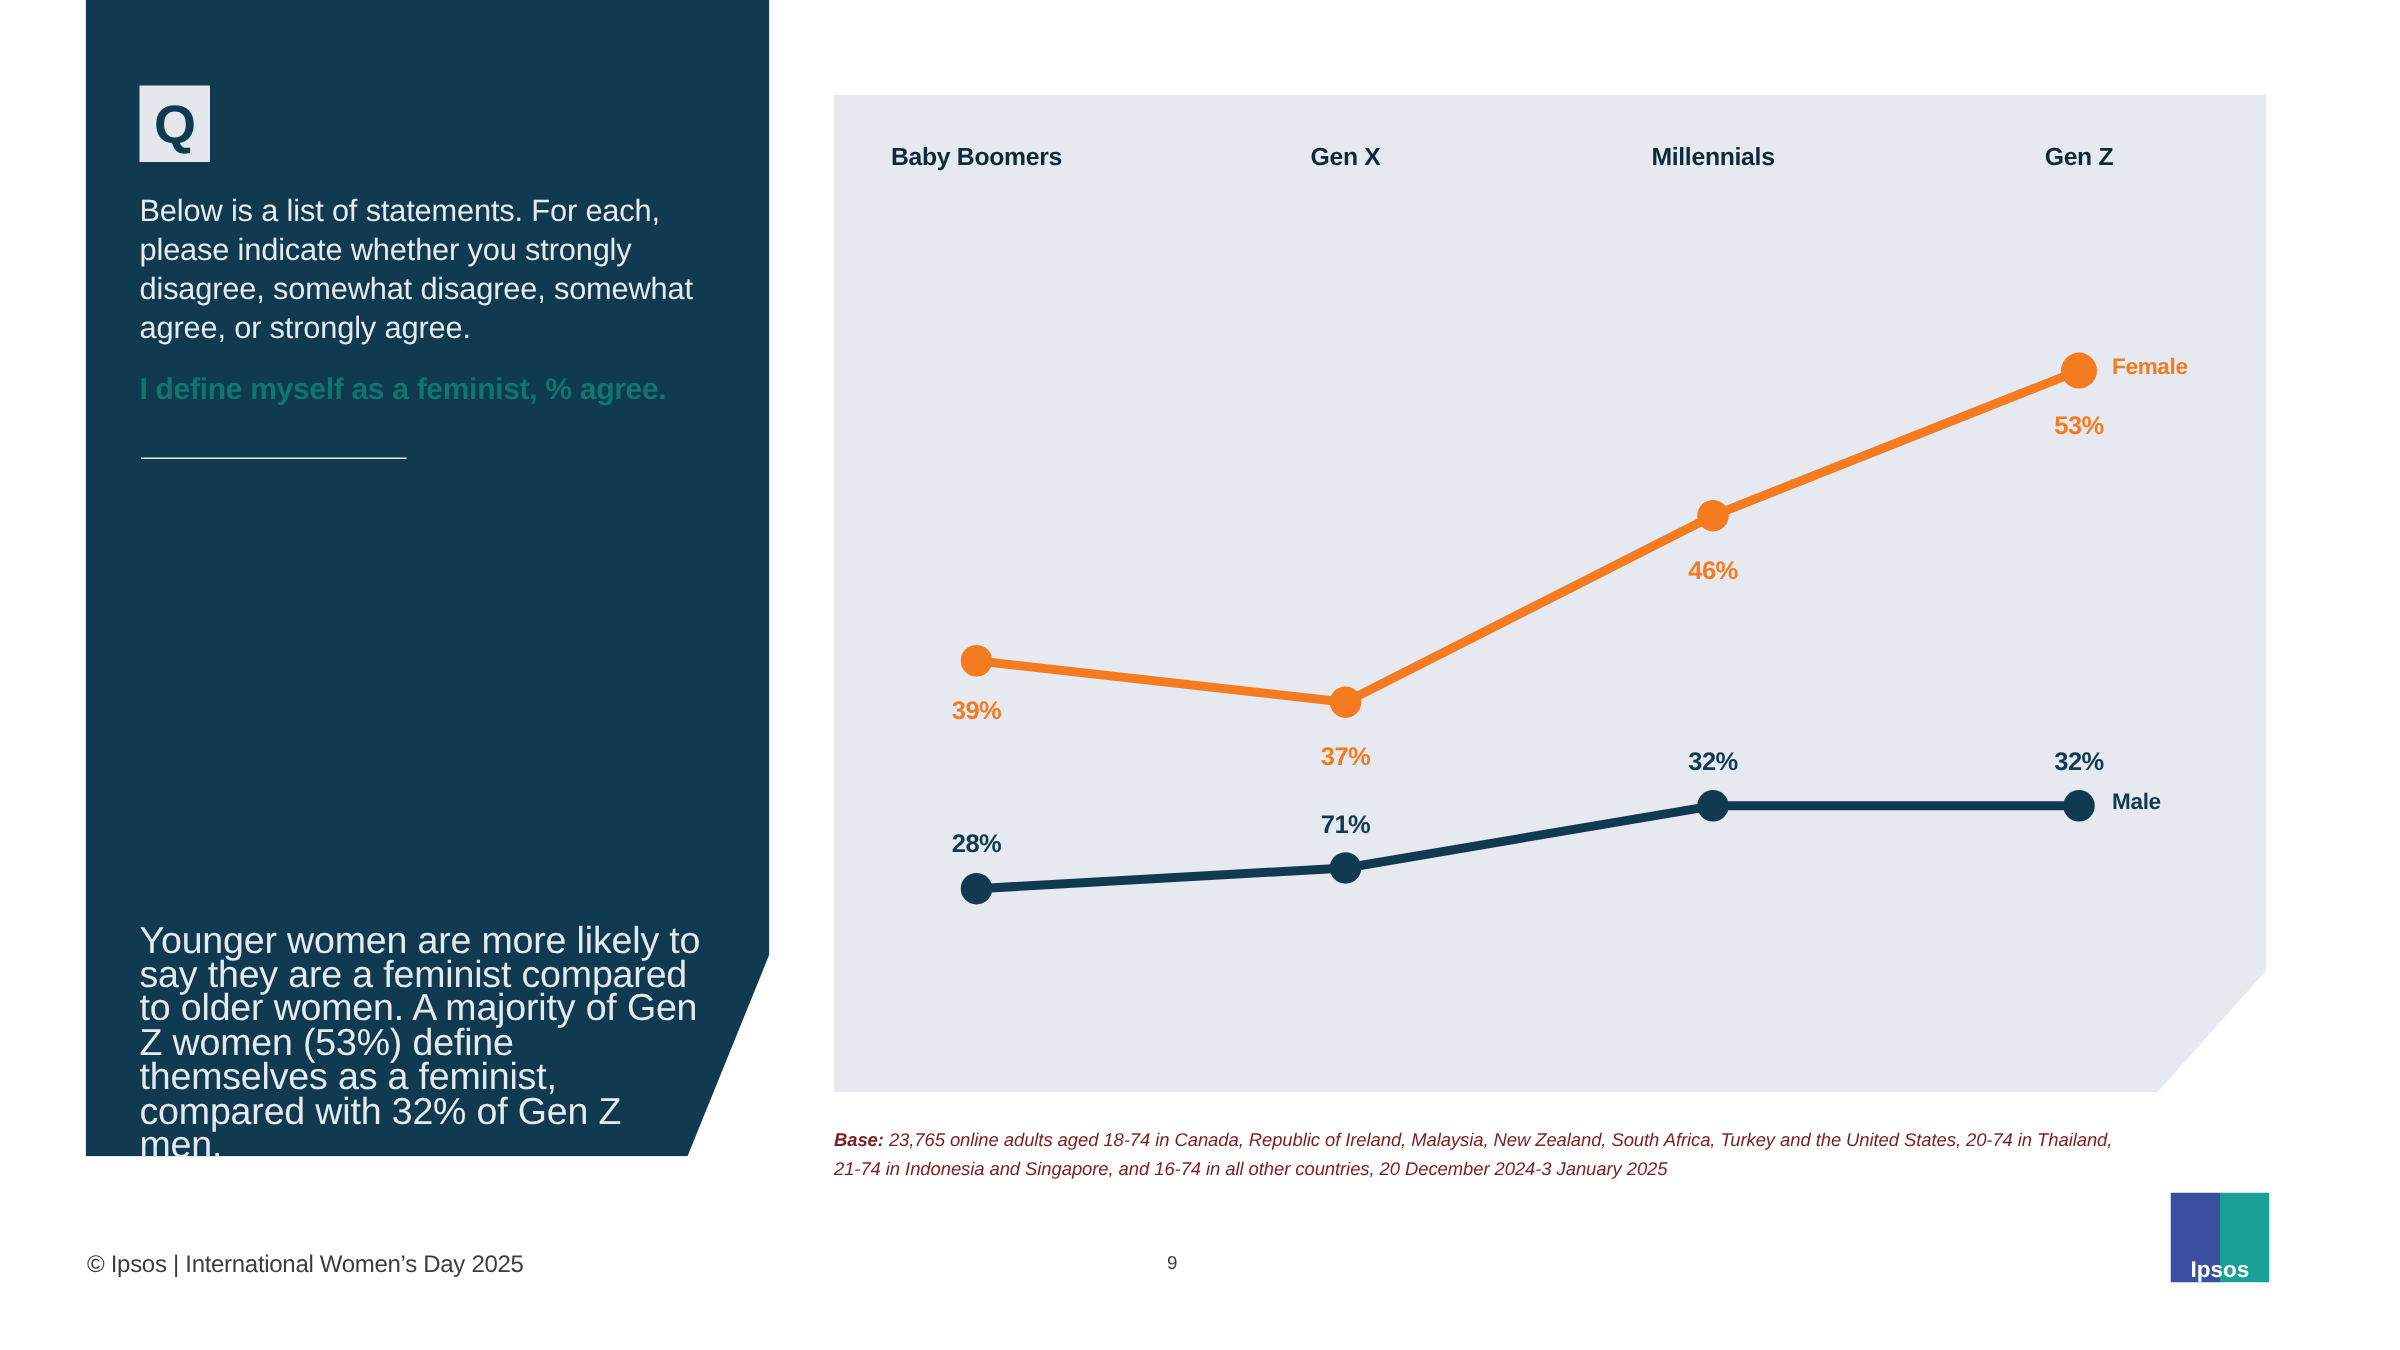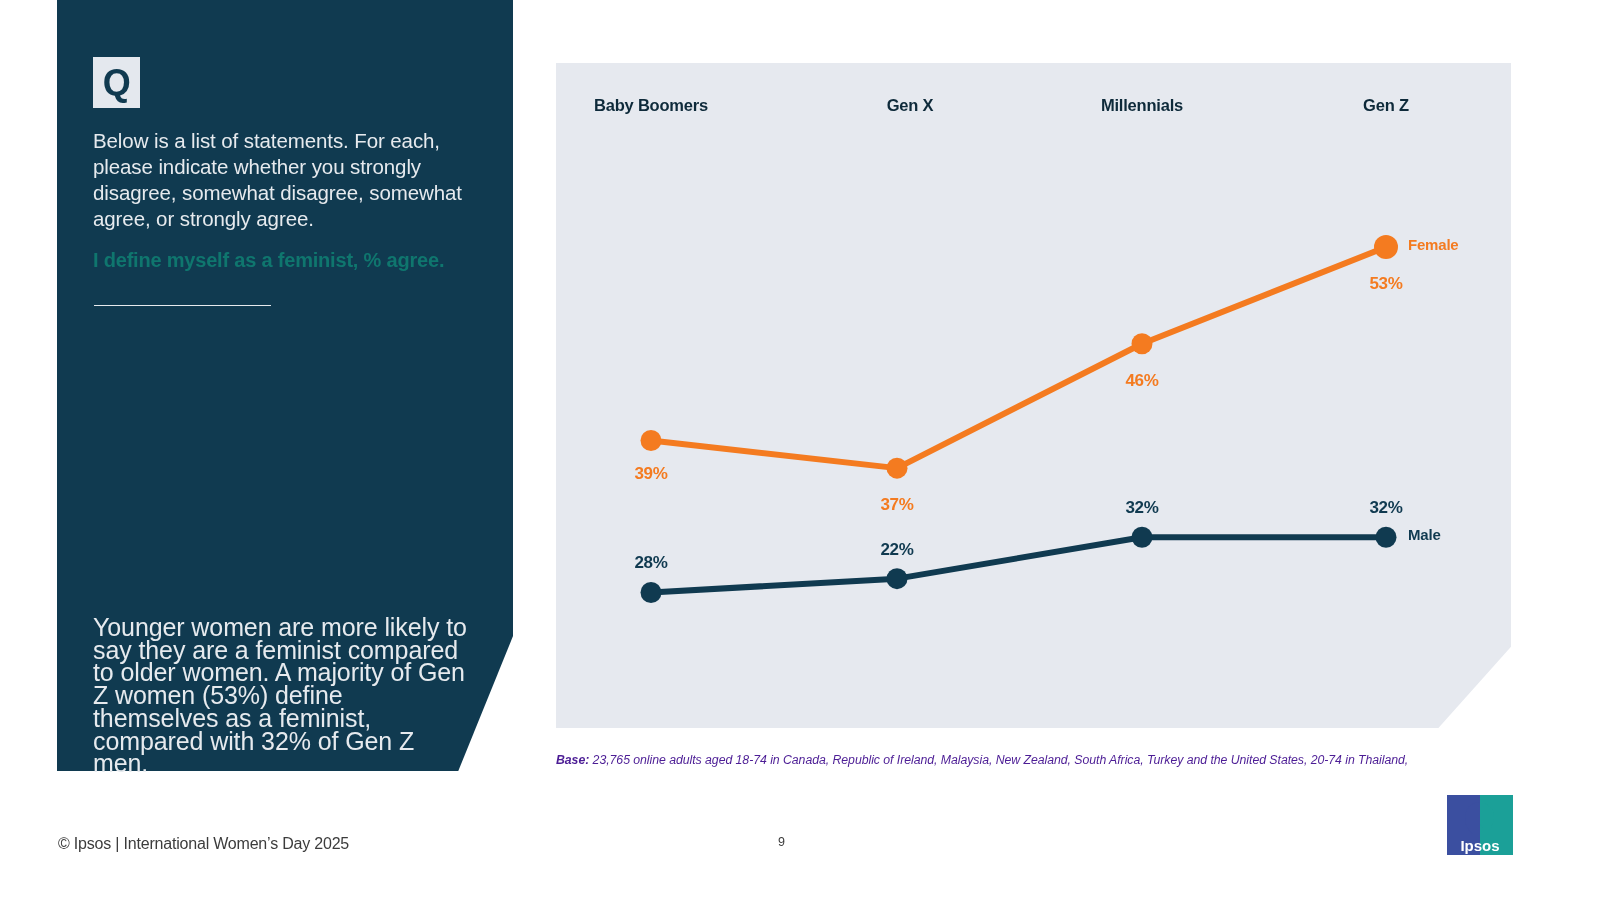--- a/index.html
+++ b/index.html
@@ -142,21 +142,21 @@
   .series-legend.male { color: #103A50; }
 
   
   #footnote {
     position: absolute;
     left: 556px;
     top: 751px;
     width: 960px;
     font-size: 12.3px;
     line-height: 19px;
-    color: #4c1d95;
+    color: #7f1d1d;
     font-style: italic;
     letter-spacing: -0.05px;
   }
   #footnote b { font-style: italic; font-weight: bold; }
 
   
   #footer-copyright {
     position: absolute;
     left: 58px;
     top: 835px;
@@ -193,55 +193,56 @@
 <div id="statement-text">I define myself as a feminist, % agree.</div>
 
 <div id="divider-rule"></div>
 
 <div id="insight-text">Younger women are more likely to say they are a feminist compared to older women. A majority of Gen Z women (53%) define themselves as a feminist, compared with 32% of Gen Z men.</div>
 
 <div id="chart-panel"></div>
 
 <div id="category-labels">
     <div class="cat-label" style="left: 95px;">Baby Boomers</div>
-    <div class="cat-label" style="left: 341px; margin-left: 13px;">Gen X</div>
+    <div class="cat-label" style="left: 341px;">Gen X</div>
     <div class="cat-label" style="left: 586px;">Millennials</div>
     <div class="cat-label" style="left: 830px;">Gen Z</div>
   </div>
 
 <svg id="plot-svg" viewBox="0 0 955 665" preserveAspectRatio="none">
     <polyline points="95,377.5 341,405.13157894736844 586,280.7894736842105 830,184.07894736842104" fill="none" stroke="#F47B20" stroke-width="6" stroke-linecap="round" stroke-linejoin="round"></polyline>
     <circle cx="95" cy="377.5" r="10.5" fill="#F47B20"></circle>
     <circle cx="341" cy="405.13157894736844" r="10.5" fill="#F47B20"></circle>
     <circle cx="586" cy="280.7894736842105" r="10.5" fill="#F47B20"></circle>
     <circle cx="830" cy="184.07894736842104" r="12" fill="#F47B20"></circle>
     <polyline points="95,529.4736842105264 341,515.6578947368421 586,474.2105263157895 830,474.2105263157895" fill="none" stroke="#103A50" stroke-width="6" stroke-linecap="round" stroke-linejoin="round"></polyline>
     <circle cx="95" cy="529.4736842105264" r="10.5" fill="#103A50"></circle>
     <circle cx="341" cy="515.6578947368421" r="10.5" fill="#103A50"></circle>
     <circle cx="586" cy="474.2105263157895" r="10.5" fill="#103A50"></circle>
     <circle cx="830" cy="474.2105263157895" r="10.5" fill="#103A50"></circle>
   </svg>
 
 <div id="footnote">
   <b>Base:</b><span> 23,765 online adults aged 18-74 in Canada, Republic of Ireland, Malaysia, New Zealand, South Africa, Turkey and the United States, 20-74 in Thailand,</span><br>
+  <span>21-74 in Indonesia and Singapore, and 16-74 in all other countries, 20 December 2024-3 January 2025</span>
 </div>
 
 <div id="footer-copyright">© Ipsos | International Women’s Day 2025</div>
 <div id="footer-pagenum">9</div>
 
 <svg id="ipsos-logo" viewBox="0 0 66 60">
   <rect x="0" y="0" width="33" height="60" fill="#3B4FA0"></rect>
   <rect x="33" y="0" width="33" height="60" fill="#1BA098"></rect>
   <path d="M33 8 C41 8 47 14 47 22 C47 27 44 30 44 33 L48 33 L48 37 L42 37 L42 44 C42 46 40 47 37 47 L30 47 L30 43 L37 43 L37 33 C33 31 31 27 31 22 C31 14 29 10 33 8 Z" fill="#1BA098" opacity="0.95"></path>
   <path d="M33 7 C24 7 18 14 18 23 C18 31 22 36 26 39 L26 48 L33 48 L33 7 Z" fill="#3B4FA0"></path>
   <text x="33" y="56" font-family="'Liberation Sans', sans-serif" font-size="15" font-weight="bold" fill="#FFFFFF" text-anchor="middle">Ipsos</text>
 </svg>
 
 <div class="value-label female" style="left: 651px; top: 463.5px;">39%</div>
 <div class="value-label female" style="left: 897px; top: 495.132px;">37%</div>
 <div class="value-label female" style="left: 1142px; top: 370.789px;">46%</div>
 <div class="value-label female" style="left: 1386px; top: 274.079px;">53%</div>
 <div class="series-legend female" style="left: 1408px; top: 236.079px;">Female</div>
 <div class="value-label male" style="left: 651px; top: 553.474px;">28%</div>
-<div class="value-label male" style="left: 897px; top: 539.658px;">22%</div>
+<div class="value-label male" style="left: 897px; top: 539.658px;">71%</div>
 <div class="value-label male" style="left: 1142px; top: 498.211px;">32%</div>
 <div class="value-label male" style="left: 1386px; top: 498.211px;">32%</div>
 <div class="series-legend male" style="left: 1408px; top: 526.211px;">Male</div>
 
 </body></html>

